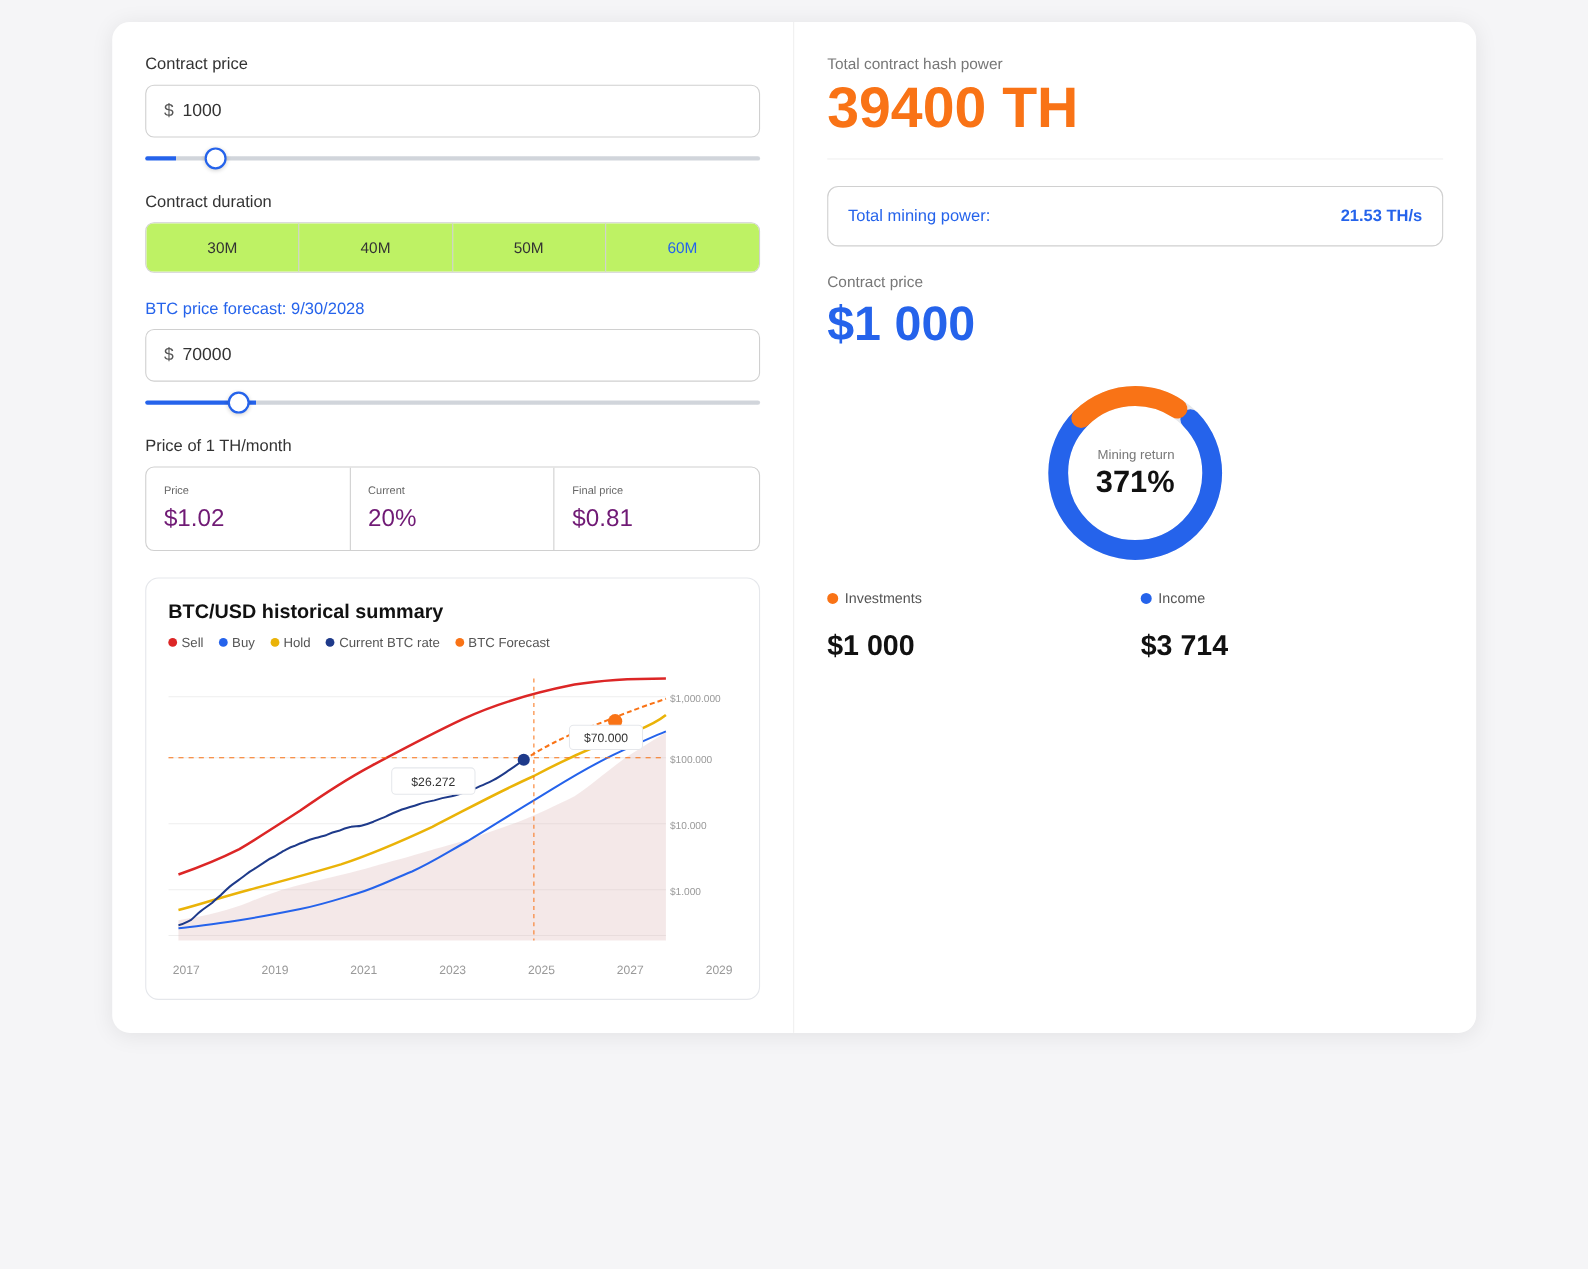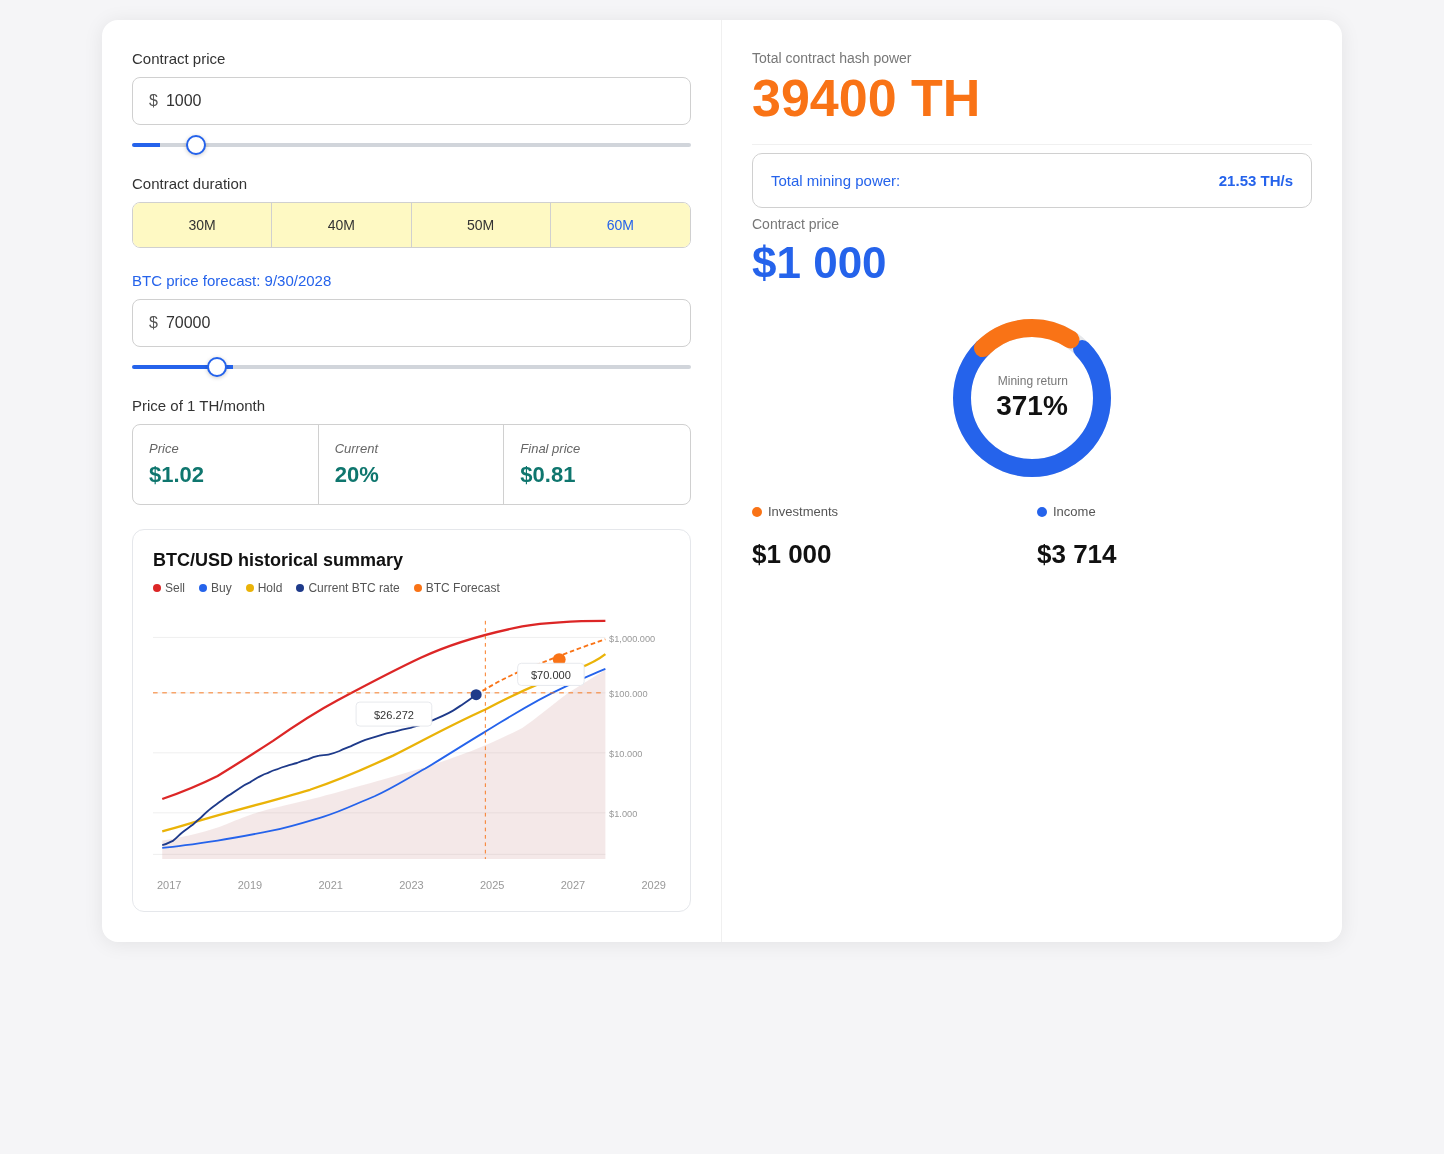--- a/index.html
+++ b/index.html
@@ -24,21 +24,21 @@
       box-shadow: 0 2px 20px rgba(0,0,0,0.08);
     }
     .left-panel {
       padding: 30px;
       border-right: 1px solid #f0f0f0;
     }
     .right-panel {
       padding: 30px;
       display: flex;
       flex-direction: column;
-      gap: 8px;
+      gap: 24px;
     }
 
     
     .section-label {
       font-size: 15px;
       color: #333;
       font-weight: 500;
       margin-bottom: 10px;
     }
     .price-input-box {
@@ -96,21 +96,21 @@
       overflow: hidden;
     }
     .duration-btn {
       padding: 14px;
       text-align: center;
       font-size: 14px;
       font-weight: 500;
       color: #333;
       cursor: pointer;
       border-right: 1px solid #d0d0d0;
-      background: #fef9c3;
+      background: #bef264;
     }
     .duration-btn:last-child { border-right: none; }
     .duration-btn.active { color: #2563eb; }
 
     
     .btc-forecast-section { margin-bottom: 24px; }
     .btc-forecast-label {
       font-size: 15px;
       color: #333;
       font-weight: 500;
@@ -128,29 +128,28 @@
       border: 1px solid #d0d0d0;
       border-radius: 8px;
       overflow: hidden;
     }
     .th-price-cell {
       padding: 16px;
       border-right: 1px solid #d0d0d0;
     }
     .th-price-cell:last-child { border-right: none; }
     .th-cell-label {
-      font-size: 13px;
+      font-size: 10px;
       color: #666;
       margin-bottom: 6px;
-      font-style: italic;
     }
     .th-cell-value {
       font-size: 22px;
-      font-weight: 700;
-      color: #0f766e;
+      font-weight: 400;
+      color: #701a75;
     }
 
     
     .chart-section {
       border: 1px solid #e5e7eb;
       border-radius: 12px;
       padding: 20px;
     }
     .chart-title {
       font-size: 18px;

